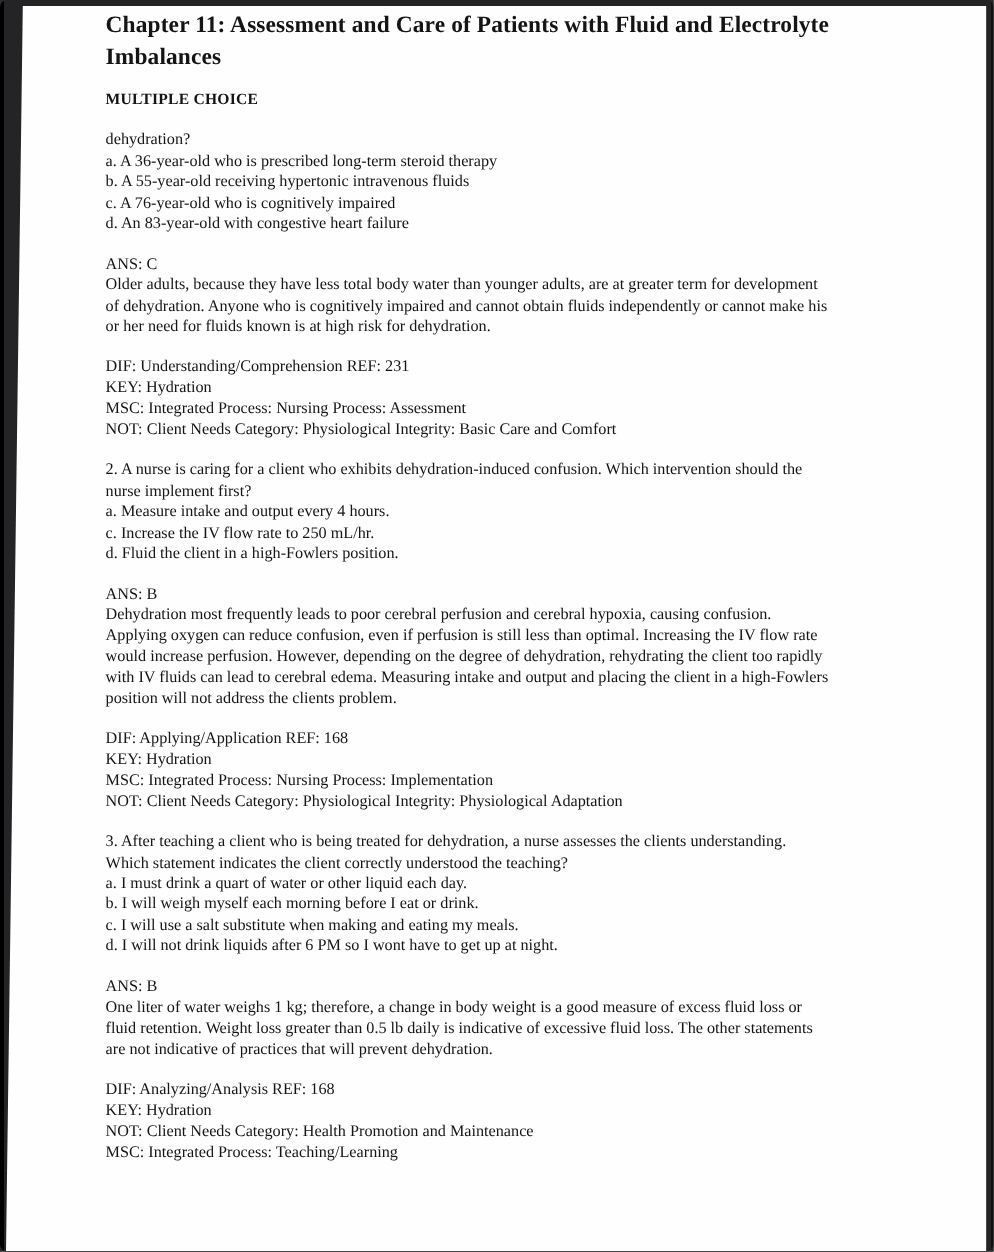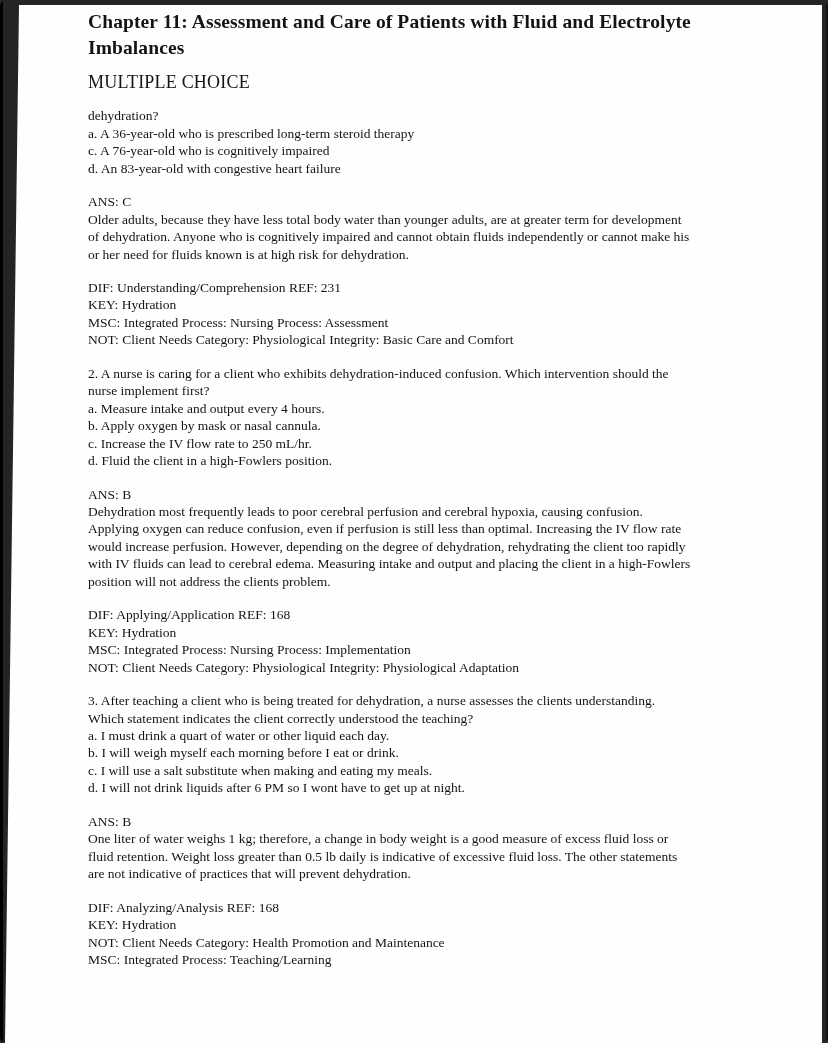--- a/index.html
+++ b/index.html
@@ -37,22 +37,22 @@
   }
   .block { margin: 0 0 16px 0; }
   .block.title {
     font-size: 19.5px;
     font-weight: bold;
     line-height: 26px;
     margin-bottom: 13px;
     letter-spacing: 0.1px;
   }
   .block.heading {
-    font-size: 18px;
-    font-weight: normal;
+    font-size: 13px;
+    font-weight: bold;
     line-height: 17.4px;
     letter-spacing: 0.2px;
   }
   .block.body {
     font-size: 13.5px;
     line-height: 17.45px;
   }
   .line {
     white-space: pre;
     data-interactable: false;
@@ -67,40 +67,40 @@
         <div class="block title" data-interactable="false">
           <div class="line" data-interactable="false">Chapter 11: Assessment and Care of Patients with Fluid and Electrolyte</div>
           <div class="line" data-interactable="false">Imbalances</div>
         </div>
         <div class="block heading" data-interactable="false">
           <div class="line" data-interactable="false">MULTIPLE CHOICE</div>
         </div>
         <div class="block body" data-interactable="false">
           <div class="line" data-interactable="false">dehydration?</div>
           <div class="line" data-interactable="false">a. A 36-year-old who is prescribed long-term steroid therapy</div>
+          <div class="line" data-interactable="false">b. A 55-year-old receiving hypertonic intravenous fluids</div>
           <div class="line" data-interactable="false">c. A 76-year-old who is cognitively impaired</div>
           <div class="line" data-interactable="false">d. An 83-year-old with congestive heart failure</div>
         </div>
         <div class="block body" data-interactable="false">
           <div class="line" data-interactable="false">ANS: C</div>
           <div class="line" data-interactable="false">Older adults, because they have less total body water than younger adults, are at greater term for development</div>
           <div class="line" data-interactable="false">of dehydration. Anyone who is cognitively impaired and cannot obtain fluids independently or cannot make his</div>
           <div class="line" data-interactable="false">or her need for fluids known is at high risk for dehydration.</div>
         </div>
         <div class="block body" data-interactable="false">
           <div class="line" data-interactable="false">DIF: Understanding/Comprehension REF: 231</div>
           <div class="line" data-interactable="false">KEY: Hydration</div>
           <div class="line" data-interactable="false">MSC: Integrated Process: Nursing Process: Assessment</div>
           <div class="line" data-interactable="false">NOT: Client Needs Category: Physiological Integrity: Basic Care and Comfort</div>
         </div>
         <div class="block body" data-interactable="false">
           <div class="line" data-interactable="false">2. A nurse is caring for a client who exhibits dehydration-induced confusion. Which intervention should the</div>
           <div class="line" data-interactable="false">nurse implement first?</div>
           <div class="line" data-interactable="false">a. Measure intake and output every 4 hours.</div>
-          <div class="line" data-interactable="false">b. Apply oxygen by mask or nasal cannula.</div>
           <div class="line" data-interactable="false">c. Increase the IV flow rate to 250 mL/hr.</div>
           <div class="line" data-interactable="false">d. Fluid the client in a high-Fowlers position.</div>
         </div>
         <div class="block body" data-interactable="false">
           <div class="line" data-interactable="false">ANS: B</div>
           <div class="line" data-interactable="false">Dehydration most frequently leads to poor cerebral perfusion and cerebral hypoxia, causing confusion.</div>
           <div class="line" data-interactable="false">Applying oxygen can reduce confusion, even if perfusion is still less than optimal. Increasing the IV flow rate</div>
           <div class="line" data-interactable="false">would increase perfusion. However, depending on the degree of dehydration, rehydrating the client too rapidly</div>
           <div class="line" data-interactable="false">with IV fluids can lead to cerebral edema. Measuring intake and output and placing the client in a high-Fowlers</div>
           <div class="line" data-interactable="false">position will not address the clients problem.</div>

